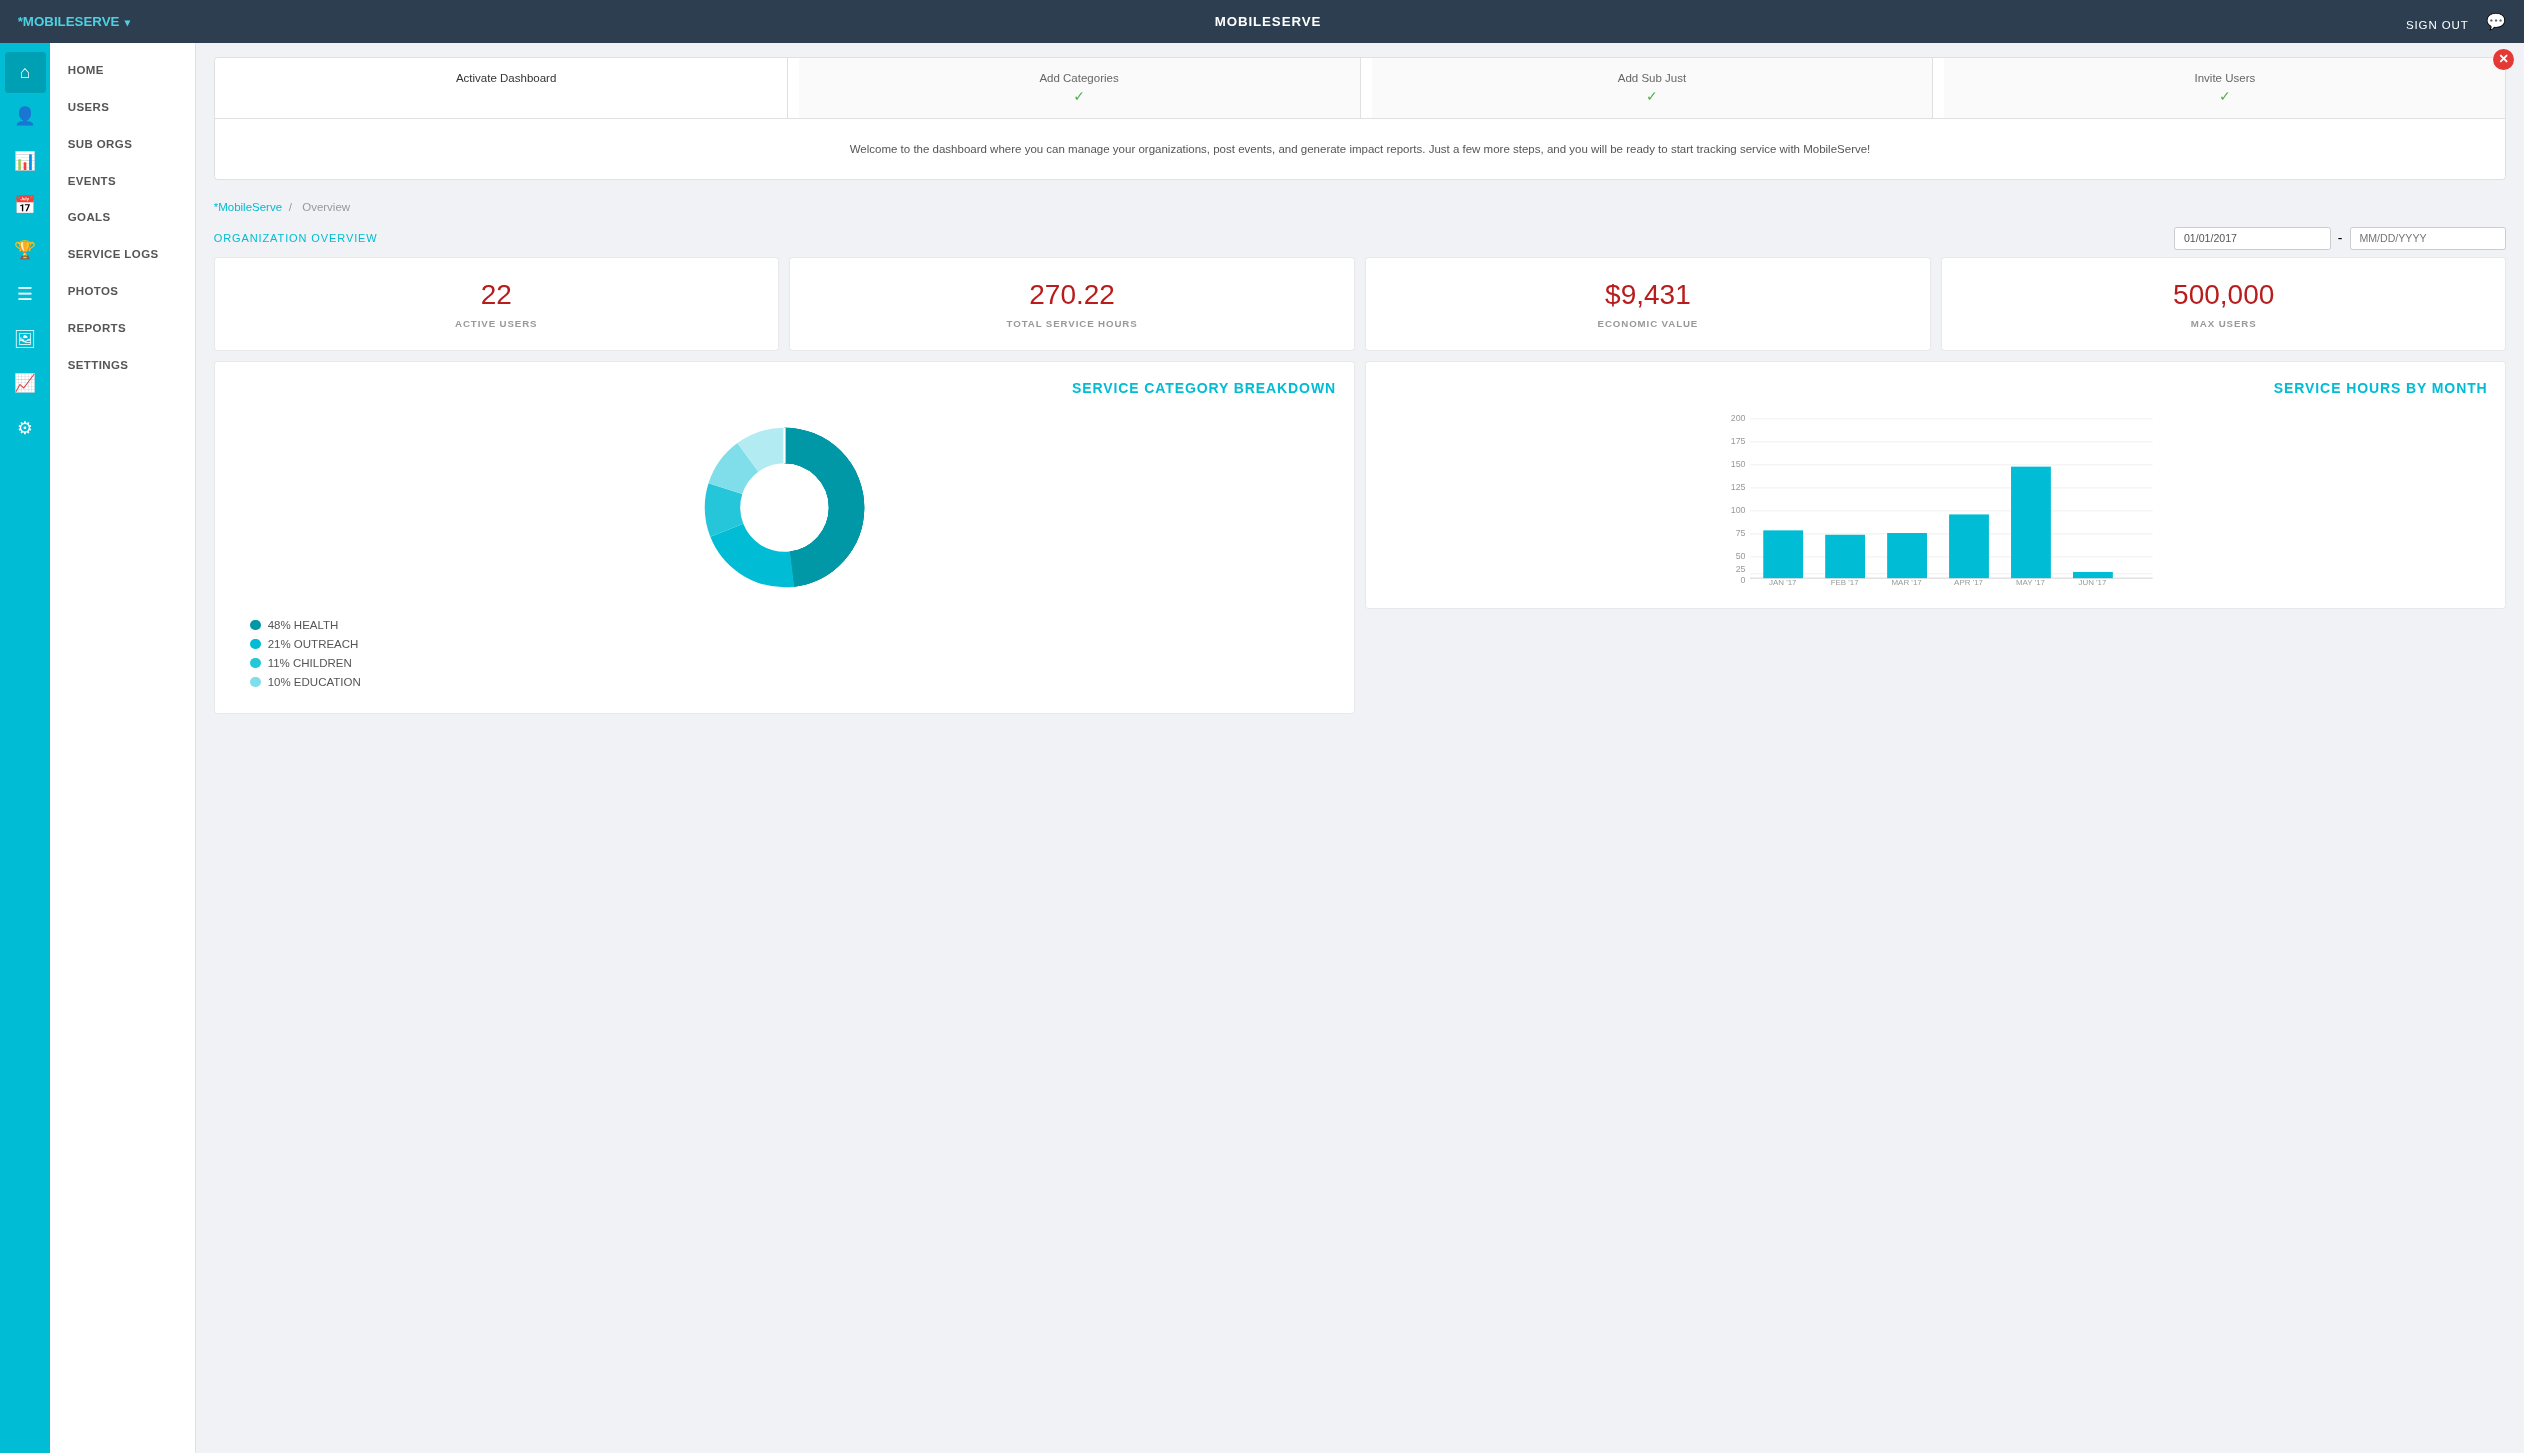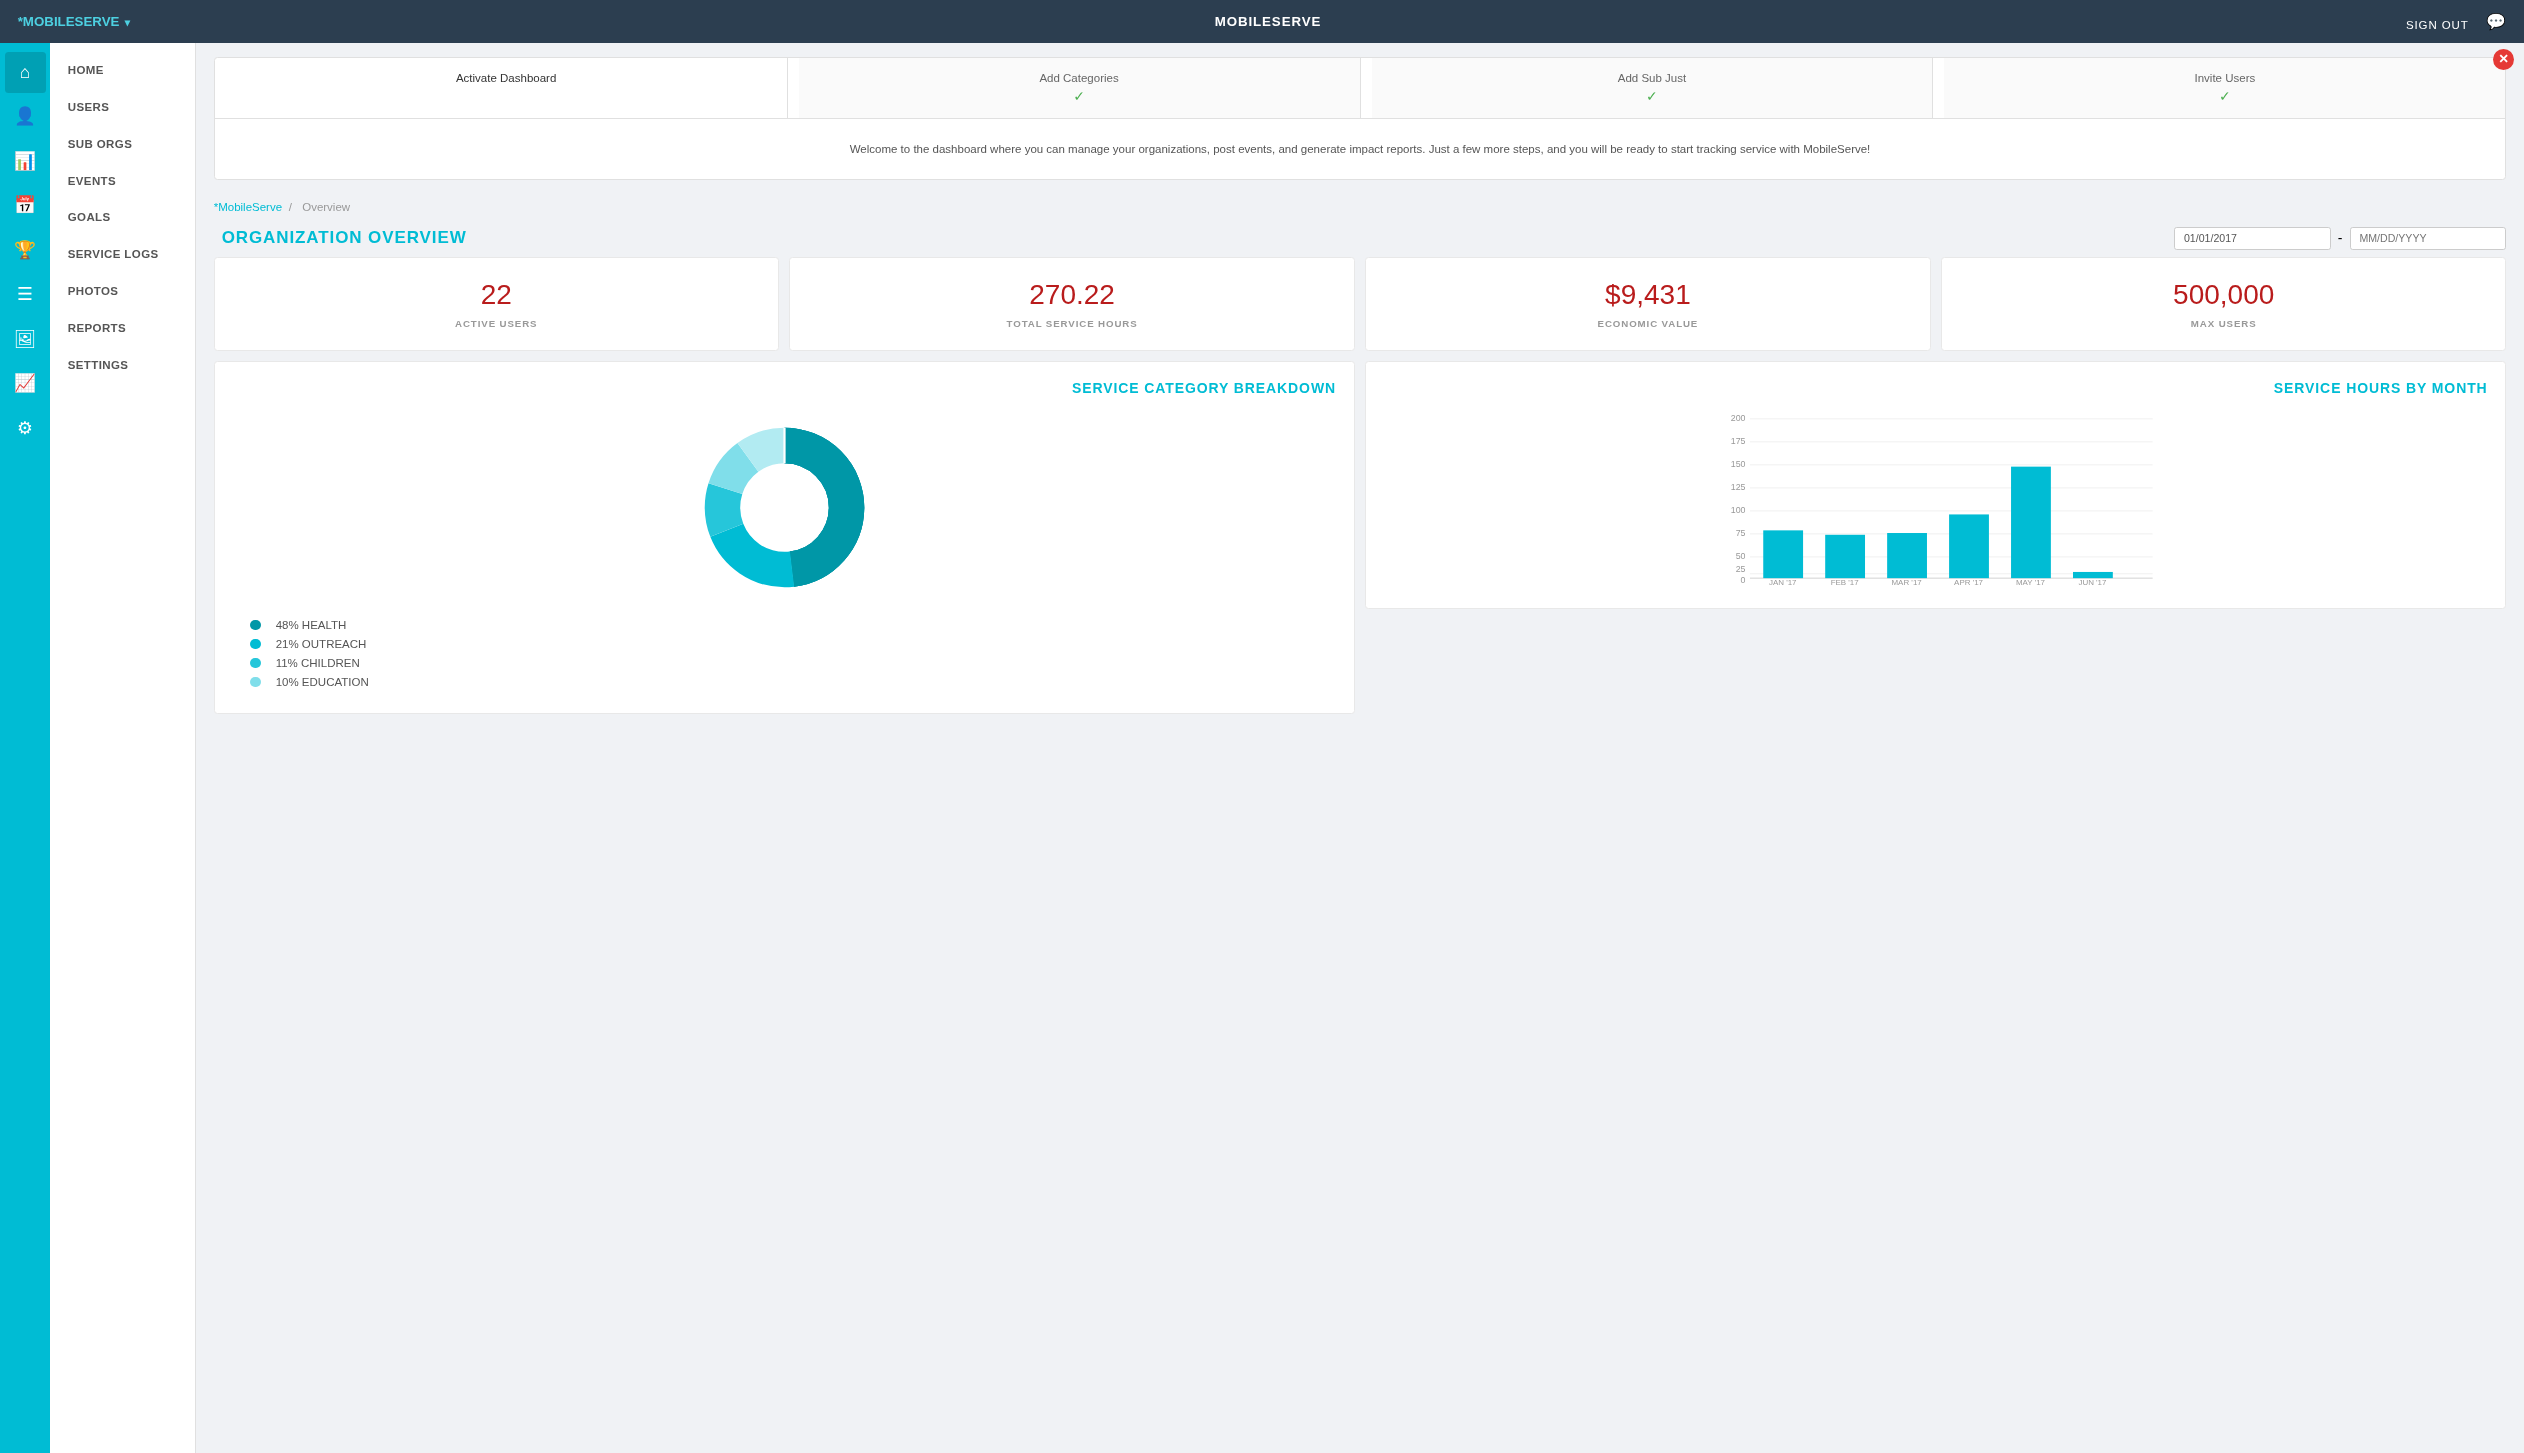--- a/index.html
+++ b/index.html
@@ -177,24 +177,23 @@
 
     
     .section-header {
       display: flex;
       align-items: center;
       justify-content: space-between;
       padding: 7px 17.7px;
     }
     .section-title {
       color: #00bcd4;
-      font-size: 17px;
-      font-weight: 700;
+      font-size: 11px;
+      font-weight: 400;
       letter-spacing: 0.9px;
-      margin-left: 8px;
     }
     .date-range {
       display: flex;
       align-items: center;
       gap: 7px;
     }
     .date-input {
       border: 0.9px solid #ccc;
       border-radius: 2.7px;
       padding: 4.4px 8.9px;
@@ -261,21 +260,21 @@
     }
     .donut-svg { width: 195px; height: 195px; }
     .donut-legend {
       margin-top: 14px;
       width: 100%;
       padding: 0 17.7px;
     }
     .legend-item {
       display: flex;
       align-items: center;
-      gap: 15px;
+      gap: 7px;
       margin-bottom: 7px;
       font-size: 11.5px;
       color: #555;
     }
     .legend-dot {
       width: 10.6px;
       height: 10.6px;
       border-radius: 50%;
       flex-shrink: 0;
     }

